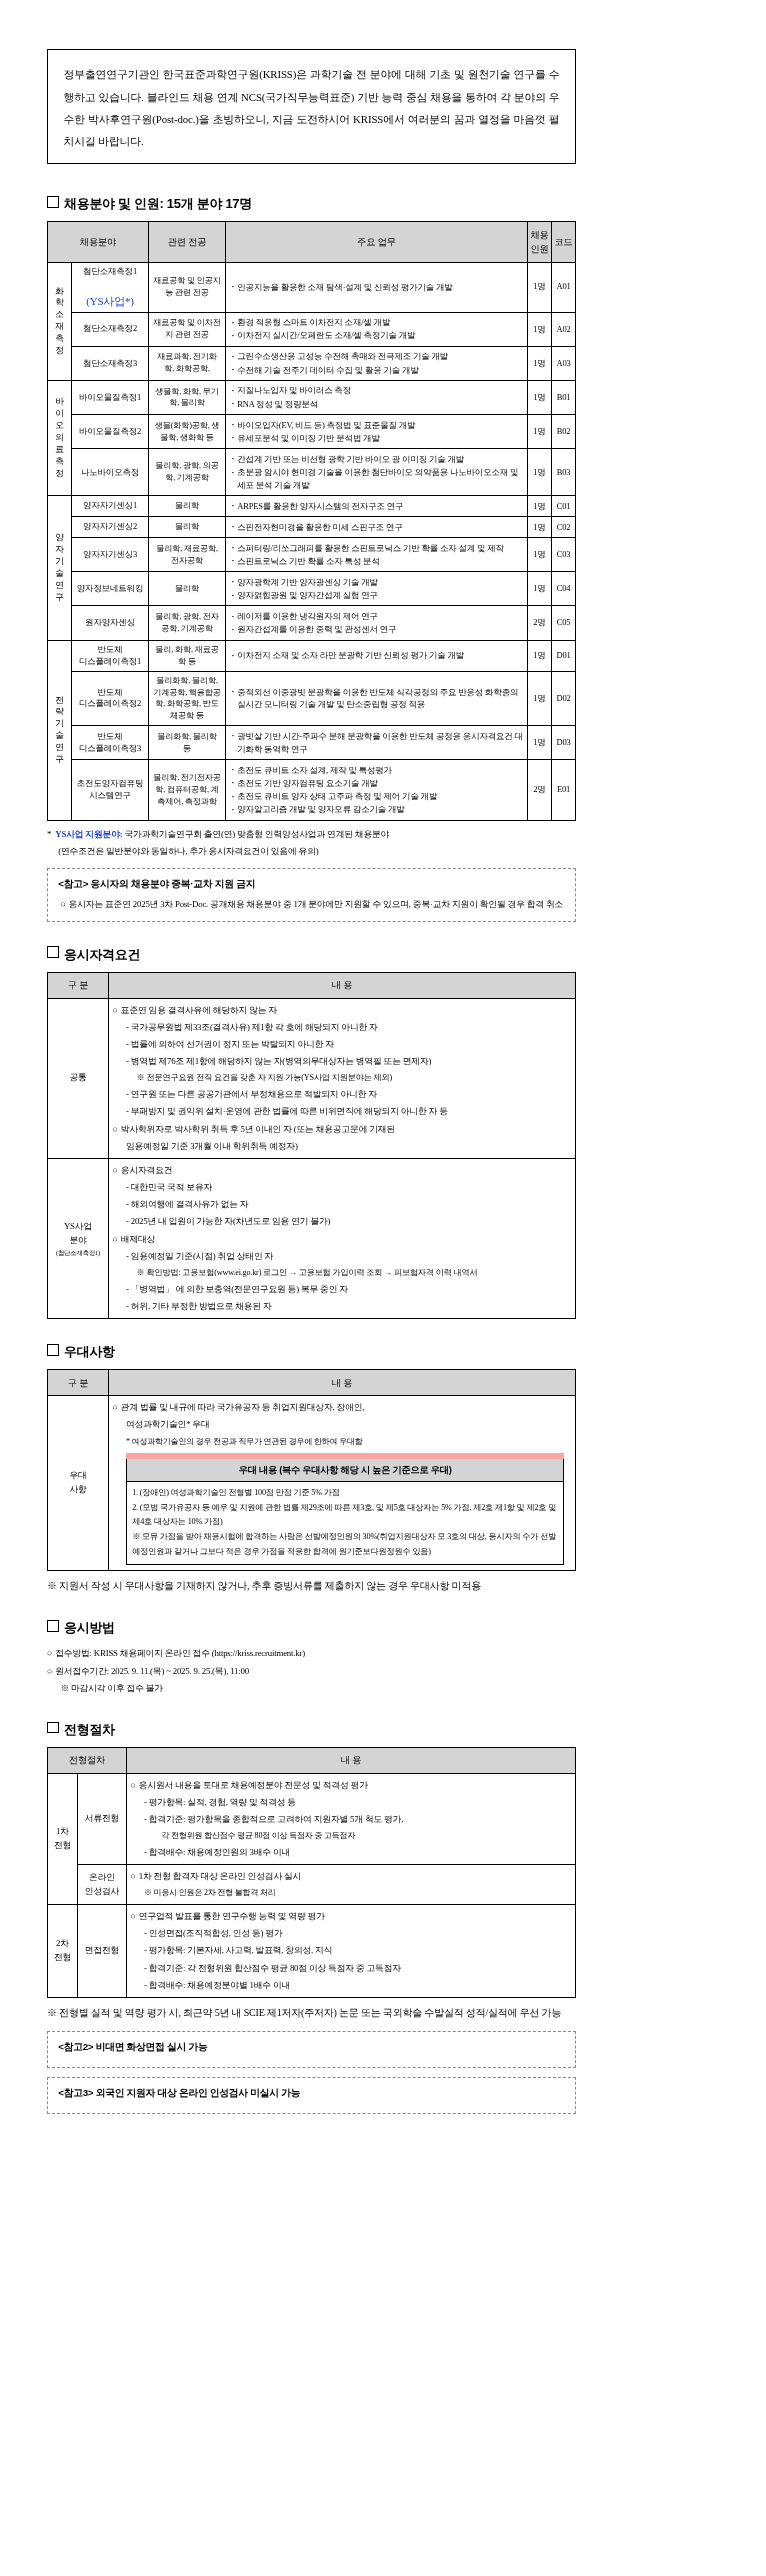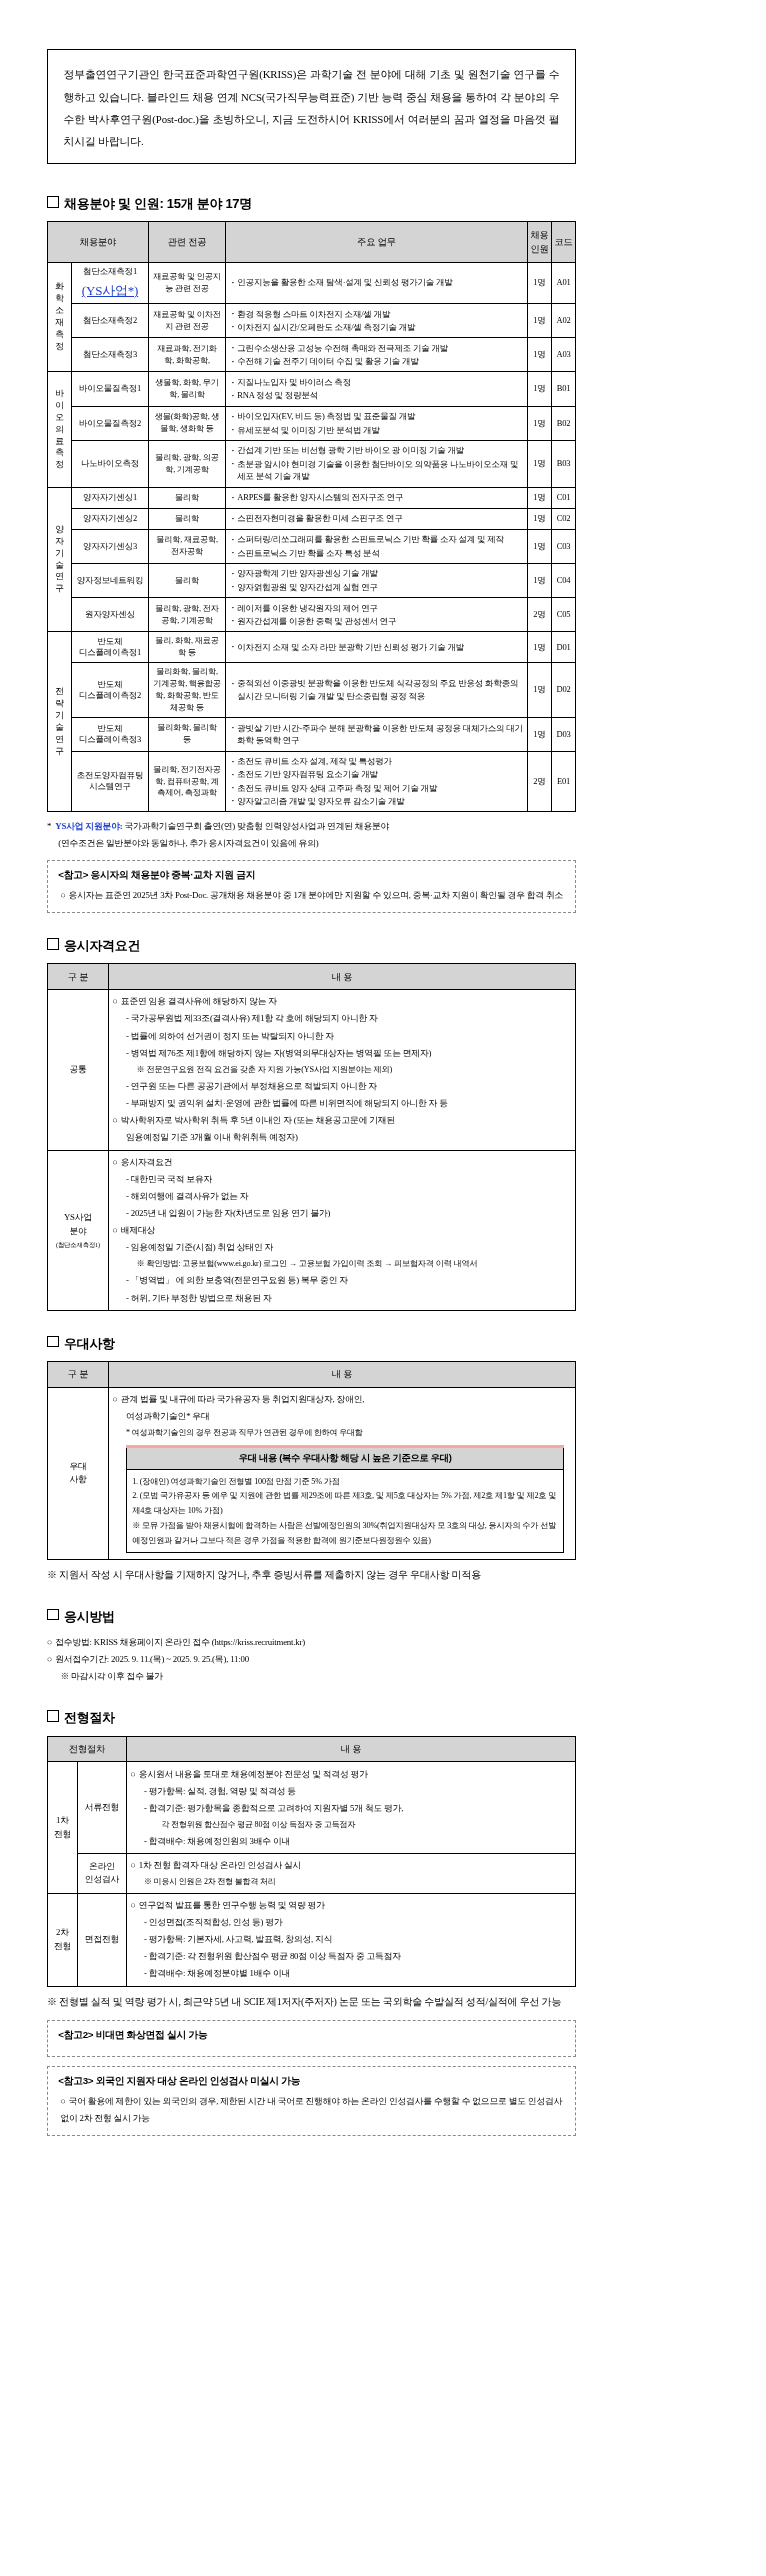--- a/index.html
+++ b/index.html
@@ -101,24 +101,23 @@
     padding-left:4.6px;
   }
   .rec-tbl td.num,.rec-tbl td.code{
     text-align:center;
     font-size:8.5px;
   }
   .rec-tbl tr.grp-start > td{border-top:1px solid #000;}
   .ys-tag{
     display:block;
     color:#1f3fcf;
-    font-size:13px;
+    font-size:11px;
     line-height:1.3;
-    margin-top:6px;
-    text-decoration:underline;
+    margin-top:17px;
   }
   ul.duties{
     margin:0;padding:0;list-style:none;
   }
   ul.duties li{
     position:relative;
     padding-left:6.7px;
     margin:0.5px 0;
   }
   ul.duties li:before{
@@ -167,21 +166,21 @@
   .rowlabel{
     text-align:center;
     font-size:9.3px;
     line-height:1.4;
     letter-spacing:-0.3px;
   }
   .rowlabel .sub{display:block;font-size:6.4px;line-height:1.25;margin-top:2.1px;}
 
   
   .inner-wrap{margin:4.1px 7.2px 2.1px 13.4px;}
-  .inner-tbl{border-top:3px solid #fca5a5;border-bottom:0.5px dotted #777;}
+  .inner-tbl{border-top:6px solid #fca5a5;border-bottom:0.5px dotted #777;}
   .inner-tbl th{
     background:#d4d4d4;
     font-family:"Liberation Sans","DejaVu Sans",sans-serif;
     font-weight:bold;
     font-size:9.3px;
     text-align:center;
     padding:3.6px 2.1px;
     border-bottom:0.5px dotted #777;
     letter-spacing:-0.3px;
   }
@@ -387,21 +386,21 @@
               </ul>
             </td>
             <td class="num">1명</td>
             <td class="code">D02</td>
           </tr>
           <tr>
             <td class="field">반도체<br>디스플레이측정3</td>
             <td class="major">물리화학, 물리학 등</td>
             <td class="duty">
               <ul class="duties">
-                <li>광빗살 기반 시간-주파수 분해 분광학을 이용한 반도체 공정용 대체가스의 대기화학 동역학 연구</li>
+                <li>광빗살 기반 시간-주파수 분해 분광학을 이용한 반도체 공정용 응시자격요건 대기화학 동역학 연구</li>
               </ul>
             </td>
             <td class="num">1명</td>
             <td class="code">D03</td>
           </tr>
           <tr>
             <td class="field">초전도양자컴퓨팅<br>시스템연구</td>
             <td class="major">물리학, 전기전자공학, 컴퓨터공학, 계측제어, 측정과학</td>
             <td class="duty">
               <ul class="duties">
@@ -598,19 +597,18 @@
     </table>
     <div id="proc-foot">
         <div class="foot">※ 전형별 실적 및 역량 평가 시, 최근약 5년 내 SCIE 제1저자(주저자) 논문 또는 국외학술 수발실적 성적/실적에 우선 가능</div>
       </div>
     <div id="ref-boxes">
         <div class="ref-box" style="margin-top:9.3px">
           <div class="ref-title">&lt;참고2&gt; 비대면 화상면접 실시 가능</div>
         </div>
         <div class="ref-box" style="margin-top:9.3px">
           <div class="ref-title">&lt;참고3&gt; 외국인 지원자 대상 온라인 인성검사 미실시 가능</div>
-          <div class="ref-body"><span class="bullet-o">○</span>국어 활용에 제한이 있는 외국인의 경우, 제한된 시간 내 국어로 진행해야 하는 온라인 인성검사를 수행할 수 없으므로 별도 인성검사 없이 2차 전형 실시 가능</div>
         </div>
       </div>
   </div>
 
 </div>
 
 
 </body></html>

